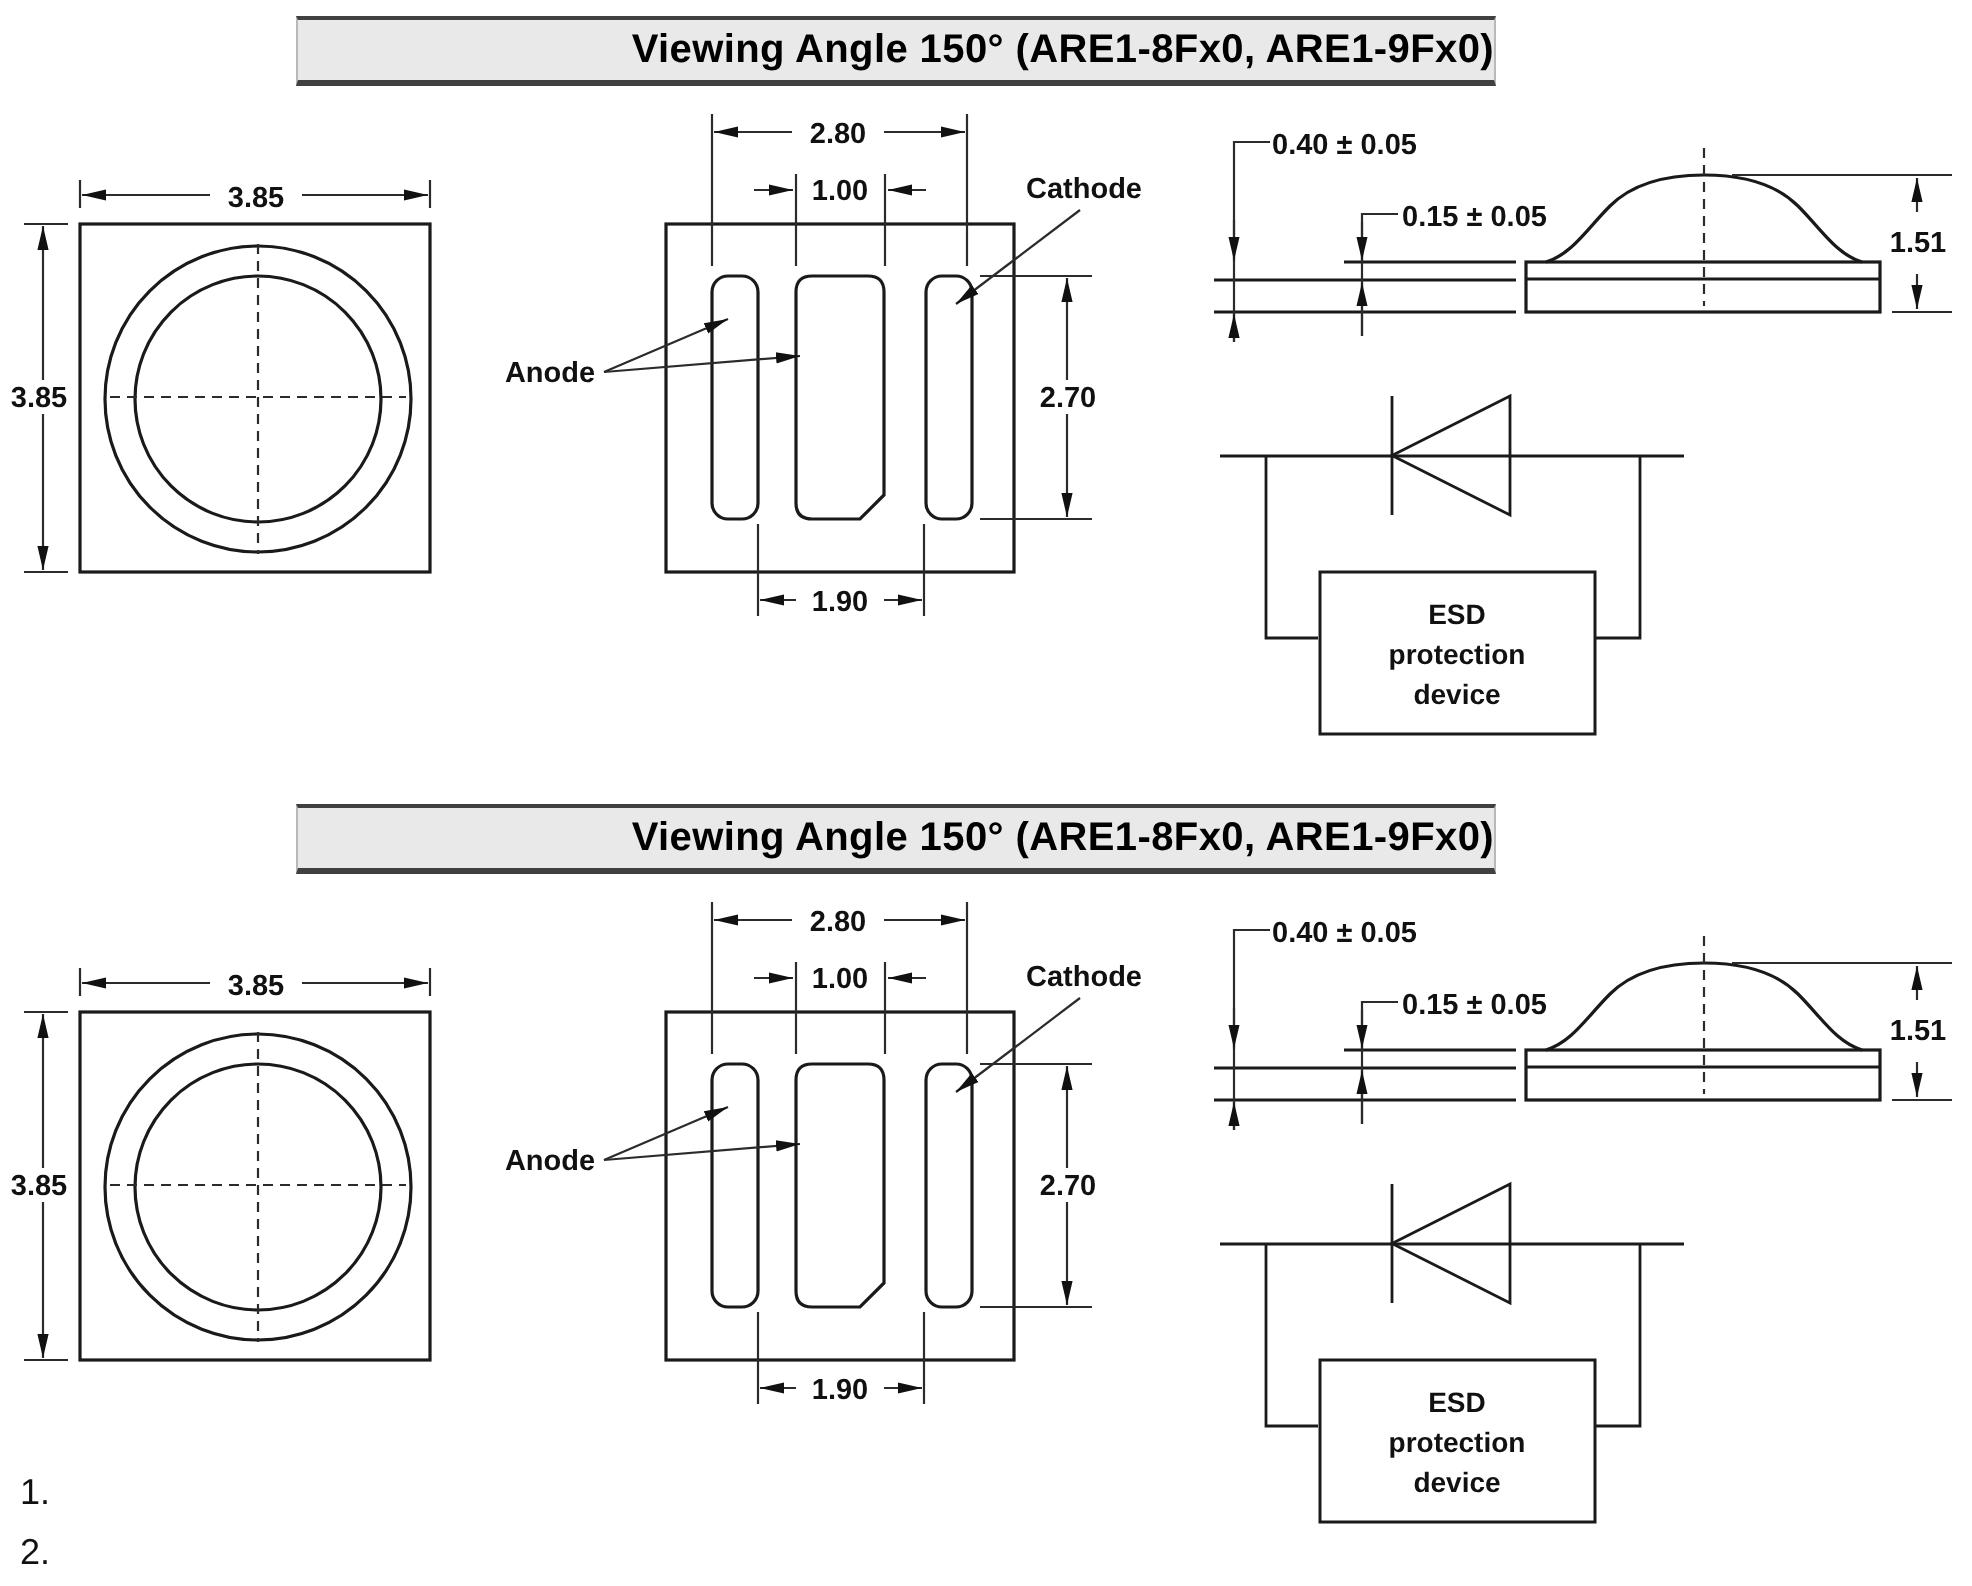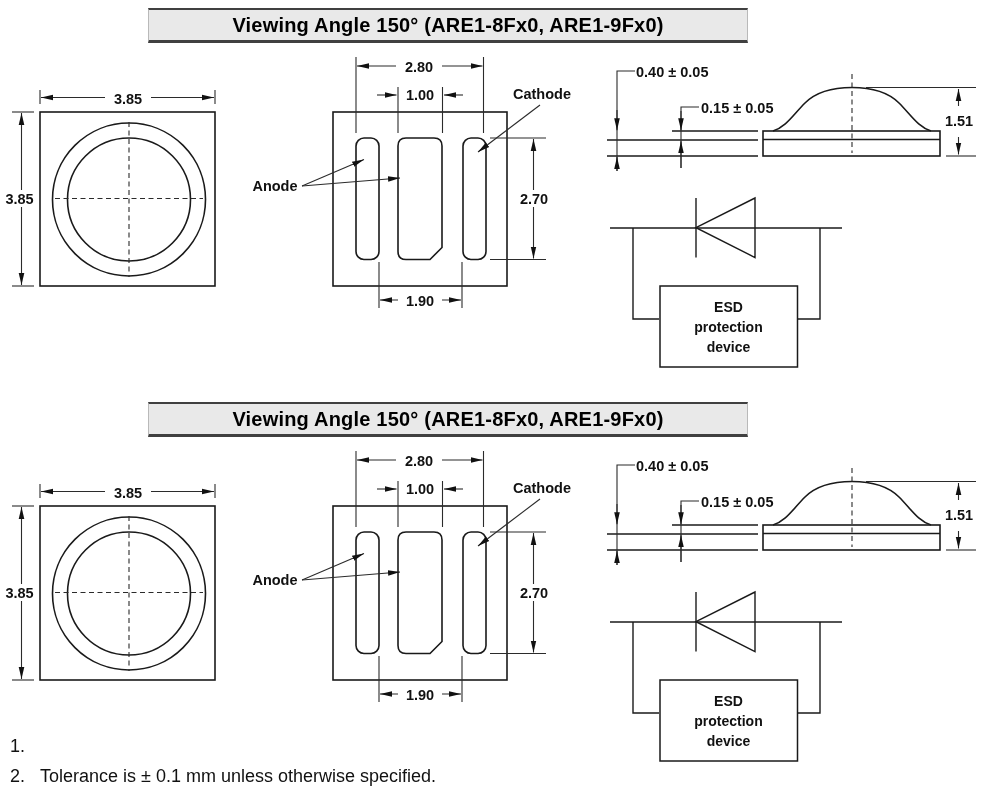--- a/index.html
+++ b/index.html
@@ -3,21 +3,21 @@
 <meta charset="utf-8">
 <style>
   html,body{margin:0;padding:0;background:#fff;}
   body{width:986px;height:793px;position:relative;overflow:hidden;
        font-family:"Liberation Sans",sans-serif;}
   .section{position:absolute;left:0;top:0;width:986px;height:394px;}
   .title-bar{position:absolute;left:148px;top:8px;width:600px;height:35px;
       background:#e9e9e9;box-sizing:border-box;
       border-top:2px solid #404040;border-bottom:3px solid #404040;
       border-left:1px solid #b9b9b9;border-right:1px solid #b9b9b9;
-      display:flex;align-items:center;justify-content:center;
+      display:flex;align-items:center;justify-content:flex-end;
       font-weight:bold;font-size:20px;color:#000;letter-spacing:0.2px;}
   .dwg{position:absolute;left:0;top:0;}
   .thick{stroke:#1a1a1a;stroke-width:1.6;fill:none;}
   .mid{stroke:#1a1a1a;stroke-width:1.4;fill:none;}
   .thin{stroke:#2b2b2b;stroke-width:1.1;fill:none;}
   .dash{stroke:#2b2b2b;stroke-width:1.1;fill:none;stroke-dasharray:5 3.5;}
   .wfill{fill:#ffffff;stroke:none;}
   .boxfill{fill:#ffffff;stroke:#1a1a1a;stroke-width:1.5;}
   text{font-family:"Liberation Sans",sans-serif;font-weight:bold;
        font-size:14.5px;fill:#111;}
@@ -294,15 +294,14 @@
     </g>
   </svg>
 </div>
 
 <div class="notes">
   <div class="note">
     <span class="num">1.</span>
   </div>
   <div class="note">
     <span class="num">2.</span>
-    <span>Tolerance is ± 0.1 mm unless otherwise specified.</span>
   </div>
 </div>
 
 </body></html>

